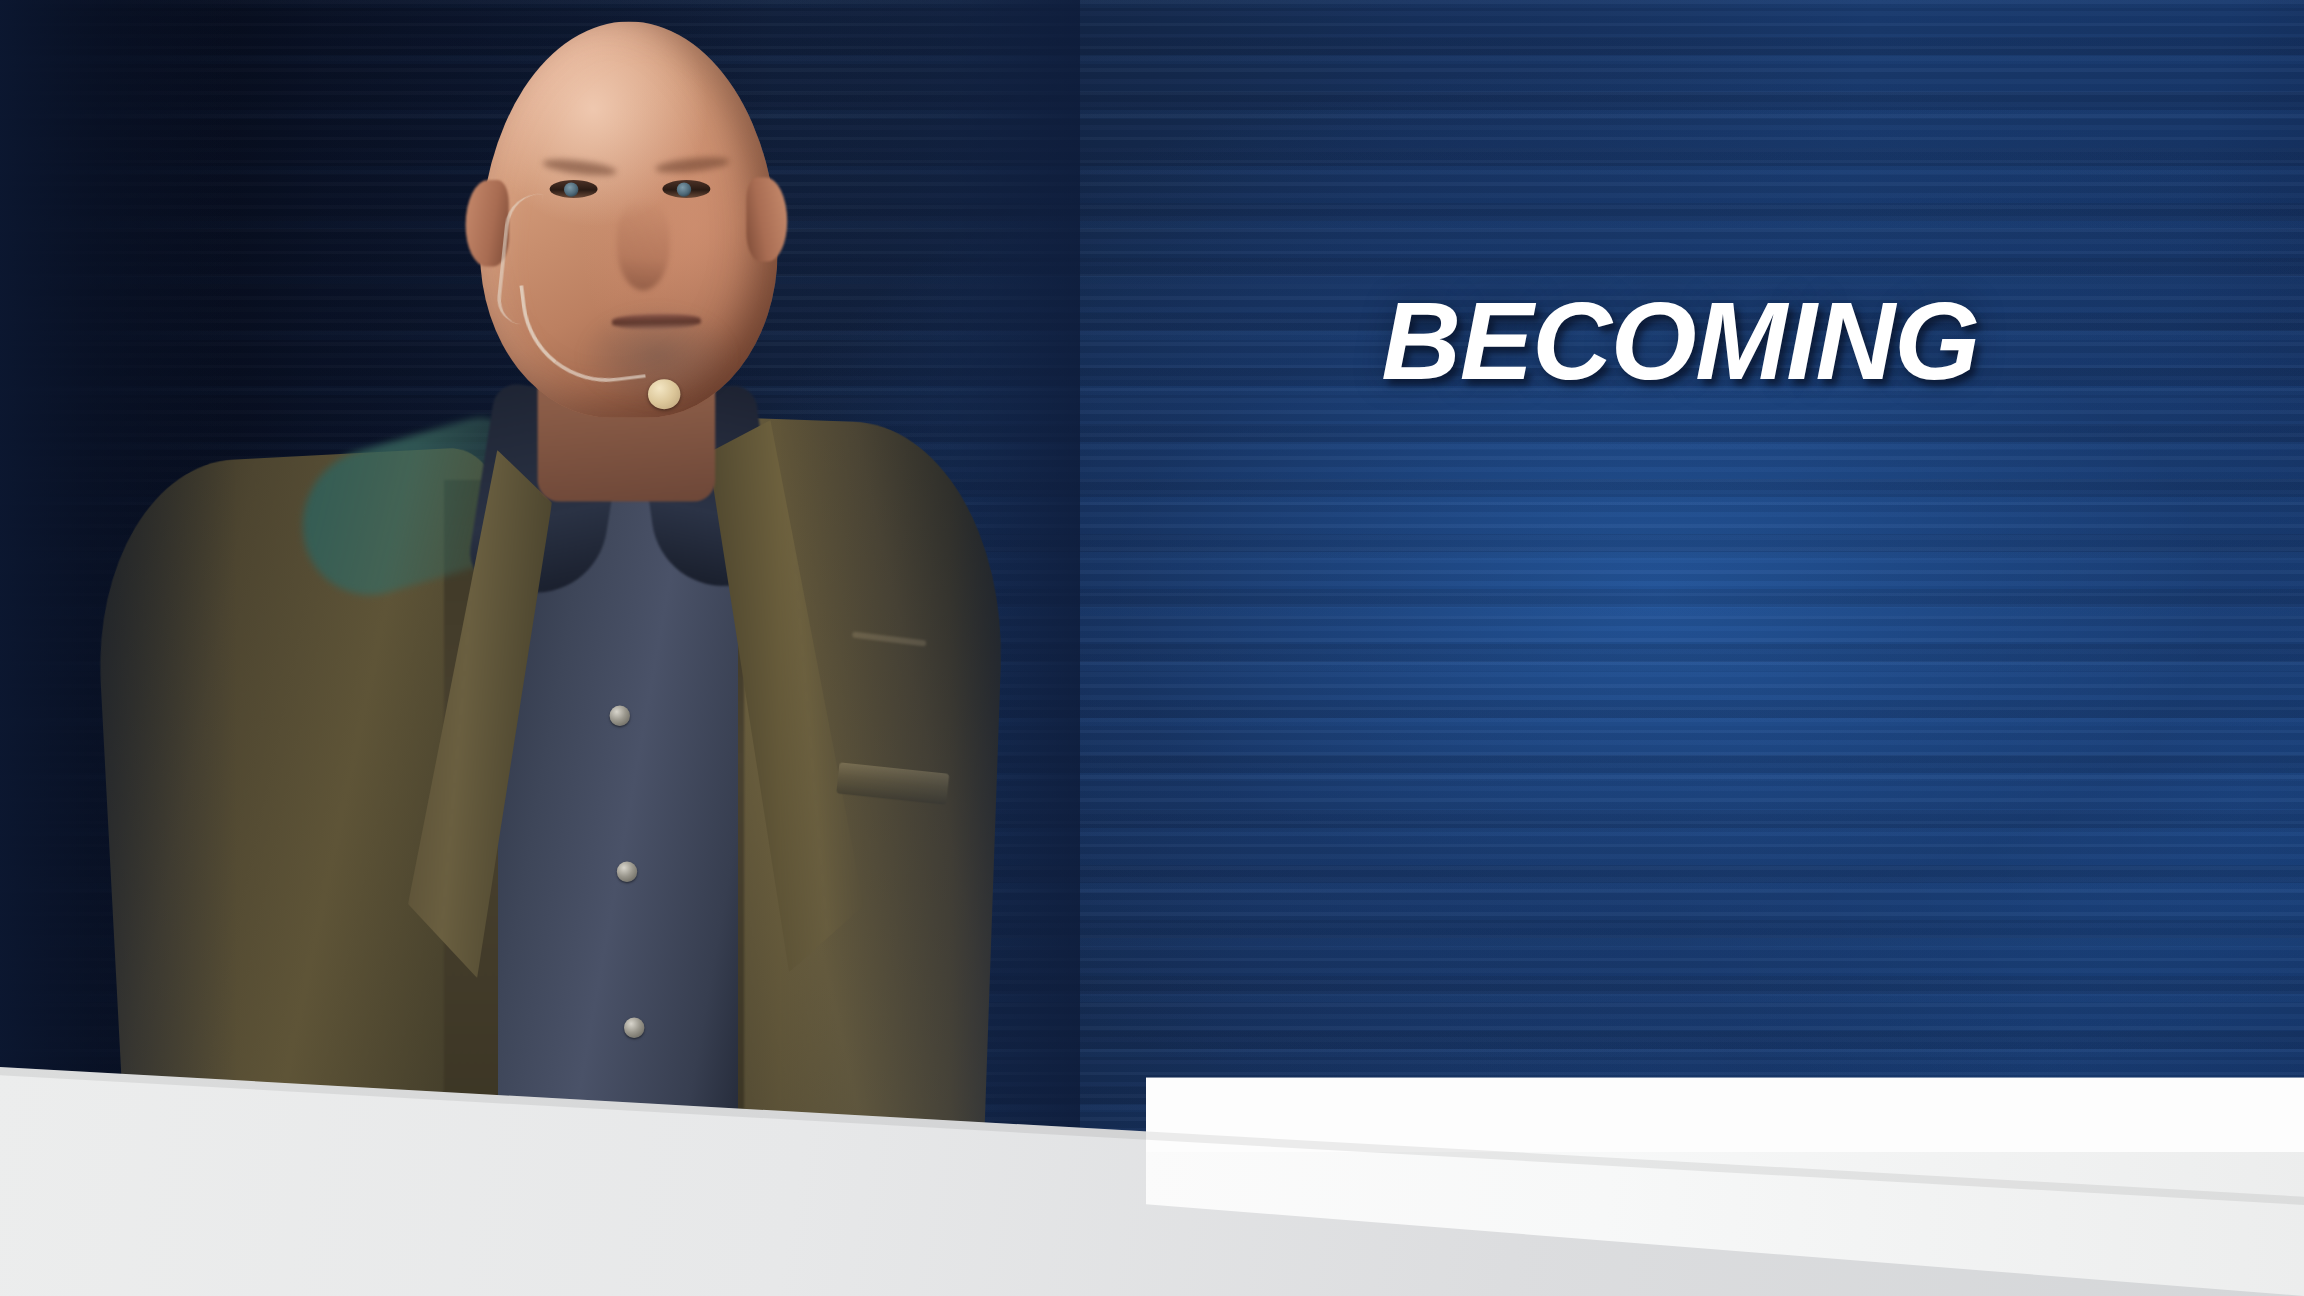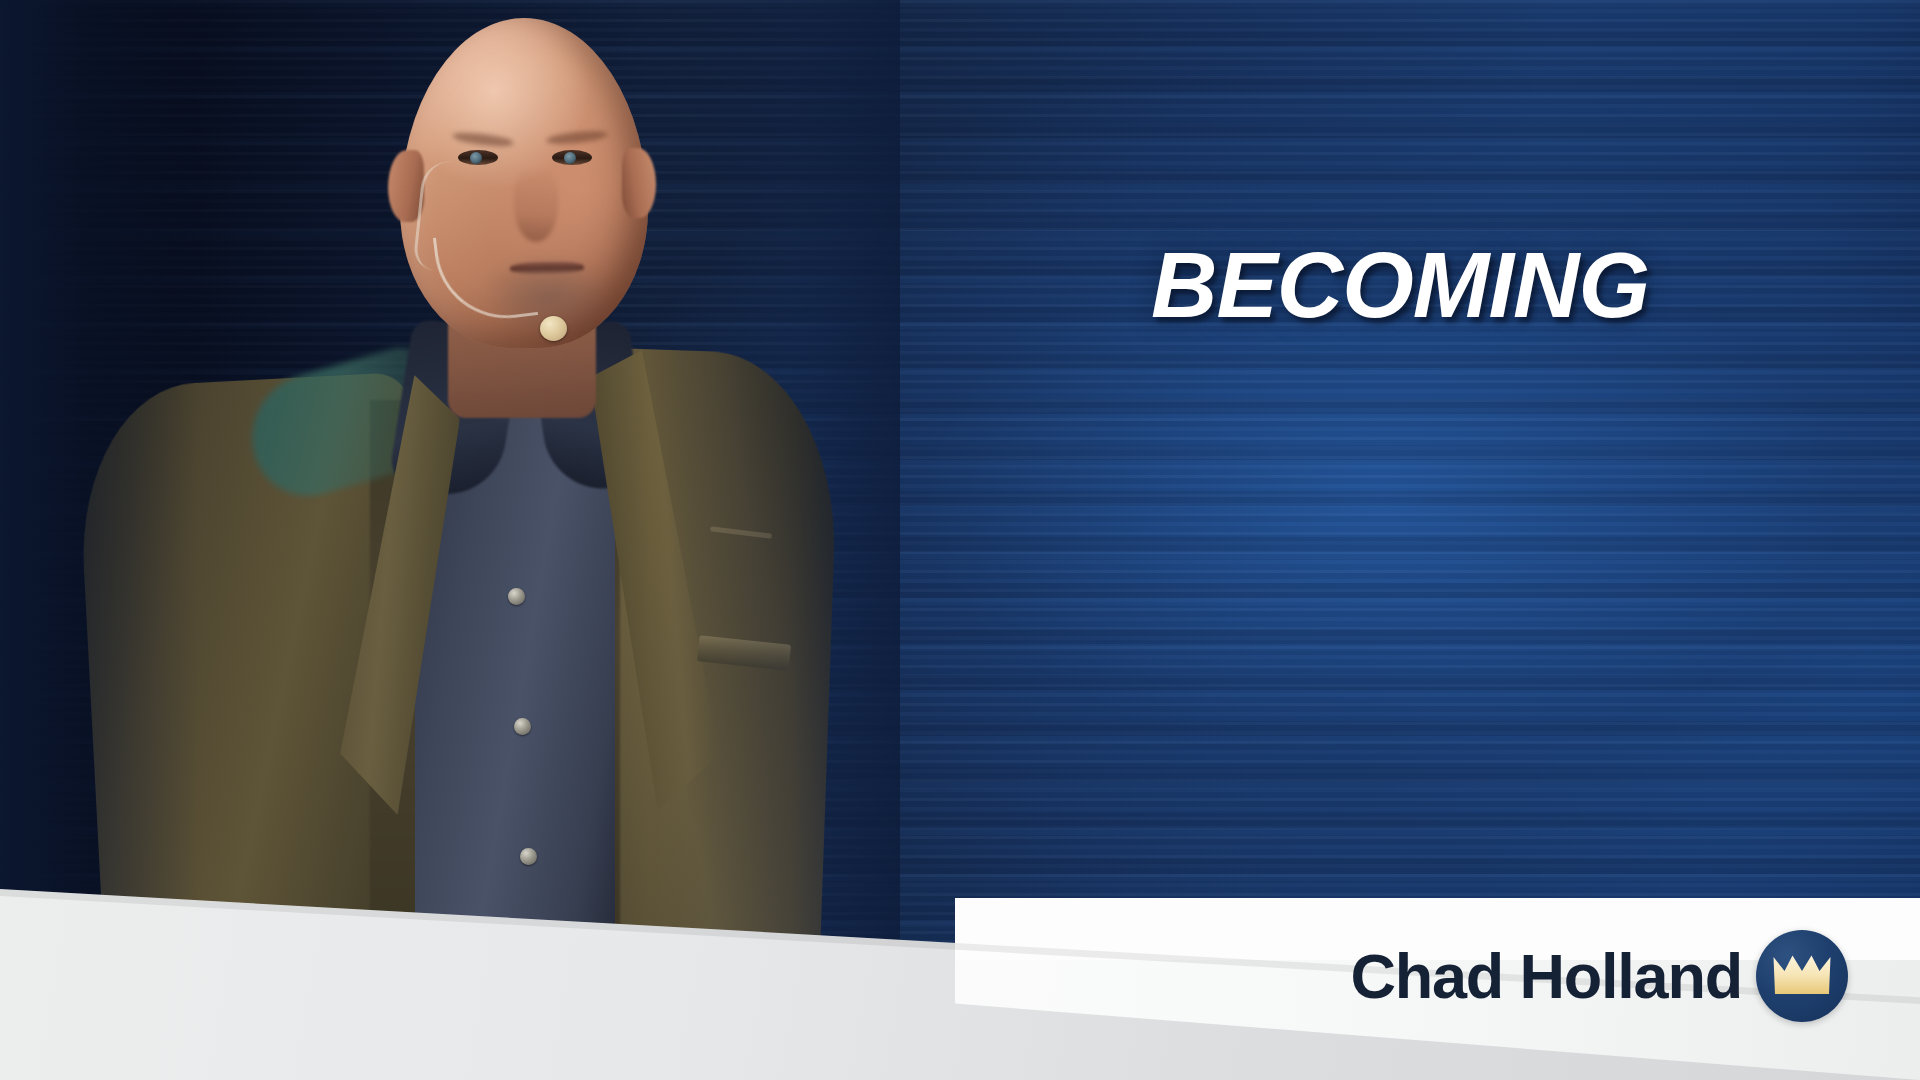--- a/index.html
+++ b/index.html
@@ -389,29 +389,14 @@
 
   <div class="title-block">
     <div class="title-line">BECOMING</div>
   </div>
 
   <div class="band-gray"></div>
   <div class="band-white"></div>
   <div class="band-white2"></div>
   <div class="fold-shadow"></div>
 
-  <div class="brand">
-    <span class="brand-name">Chad Holland</span>
-    <span class="brand-badge">
-      <svg width="58" height="44" viewBox="0 0 58 44">
-        <defs>
-          <linearGradient id="crownGrad" x1="0" y1="0" x2="0" y2="1">
-            <stop offset="0%" stop-color="#fdf4dc"></stop>
-            <stop offset="48%" stop-color="#f7e6b9"></stop>
-            <stop offset="100%" stop-color="#e8c878"></stop>
-          </linearGradient>
-        </defs>
-        <path d="M2 40 L0.5 3 L11.5 17 L19.5 1.5 L29 17 L38.5 1.5 L46.5 17 L57.5 3 L56 40 Z" fill="url(#crownGrad)"></path>
-      </svg>
-    </span>
-  </div>
 
 </div>
 
 </body></html>

